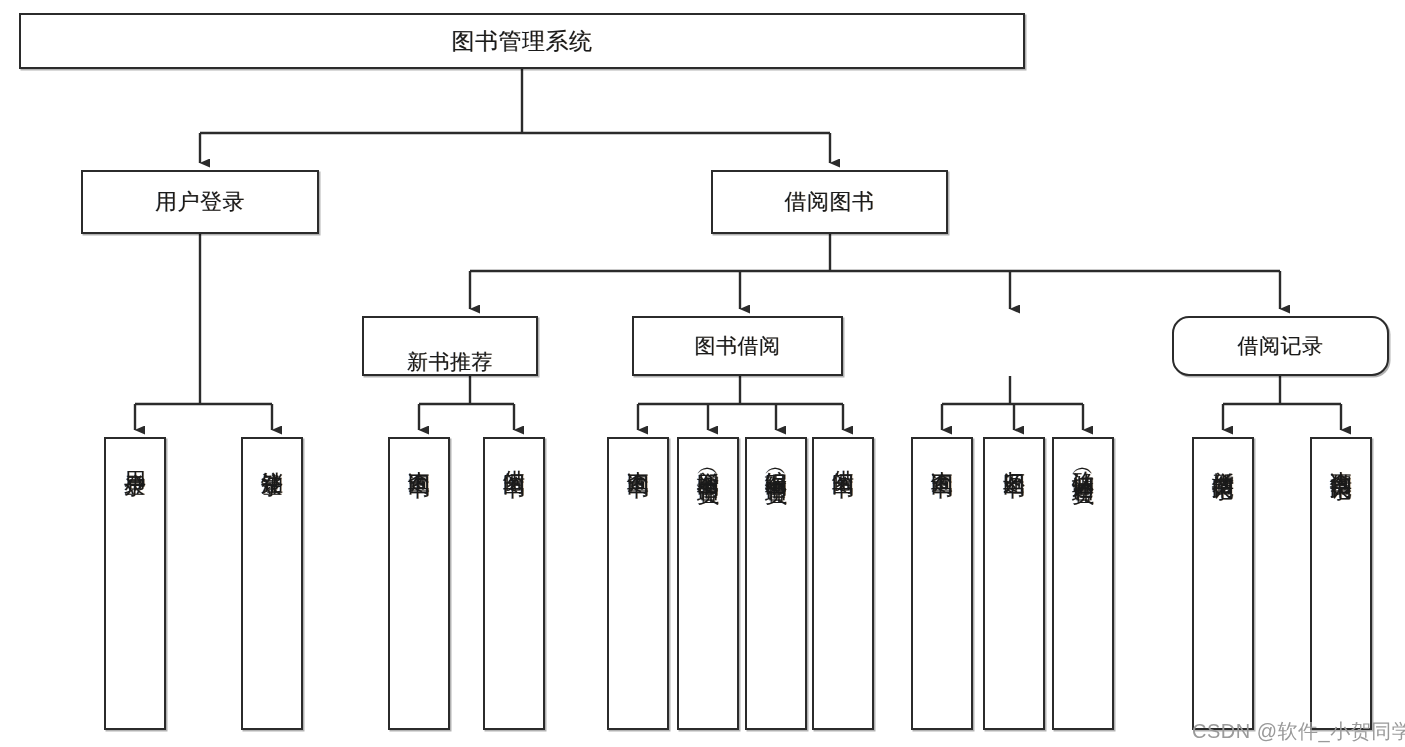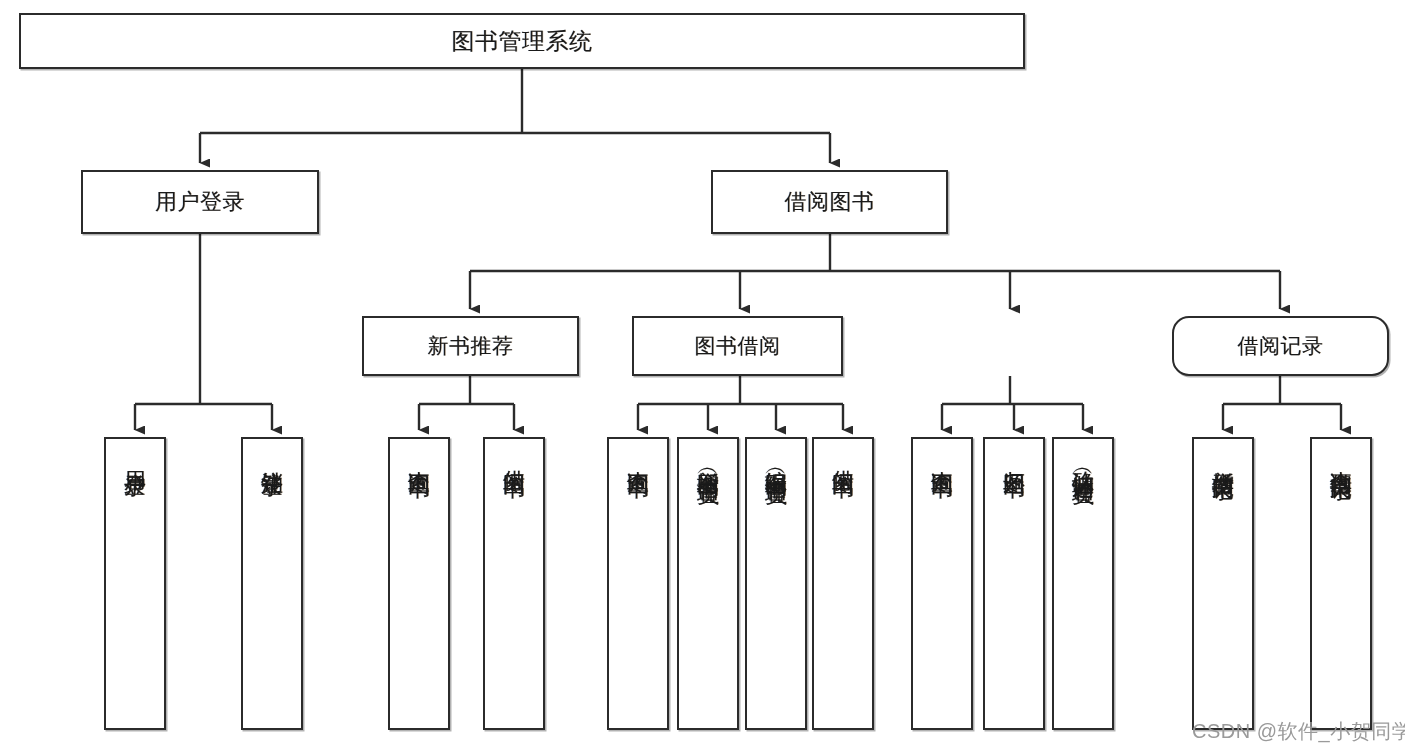--- a/index.html
+++ b/index.html
@@ -128,21 +128,21 @@
     <span class="node-label">图书管理系统</span>
   </div>
 
   <div class="node level2" id="n-l2-0" style="left: 81px; top: 170px; width: 238px; height: 64px;">
     <span class="node-label">用户登录</span>
   </div>
   <div class="node level2" id="n-l2-1" style="left: 711px; top: 170px; width: 237px; height: 64px;">
     <span class="node-label">借阅图书</span>
   </div>
 
-  <div class="node level3" id="n-l3-0" style="left: 362px; top: 316px; width: 217px; height: 60px;">
+  <div class="node level3" id="n-l3-0" style="left: 362px; top: 316px; width: 176px; height: 60px; align-items: flex-end;">
     <span class="node-label">新书推荐</span>
   </div>
   <div class="node level3" id="n-l3-1" style="left: 632px; top: 316px; width: 211px; height: 60px;">
     <span class="node-label">图书借阅</span>
   </div>
   <div class="node level3" id="n-l3-3" style="left: 1172px; top: 316px; width: 217px; height: 60px; border-radius: 17px;">
     <span class="node-label">借阅记录</span>
   </div>
 
   <div class="node leaf" id="n-leaf-0" style="left: 104px; top: 437px; width: 62px; height: 293px;">

